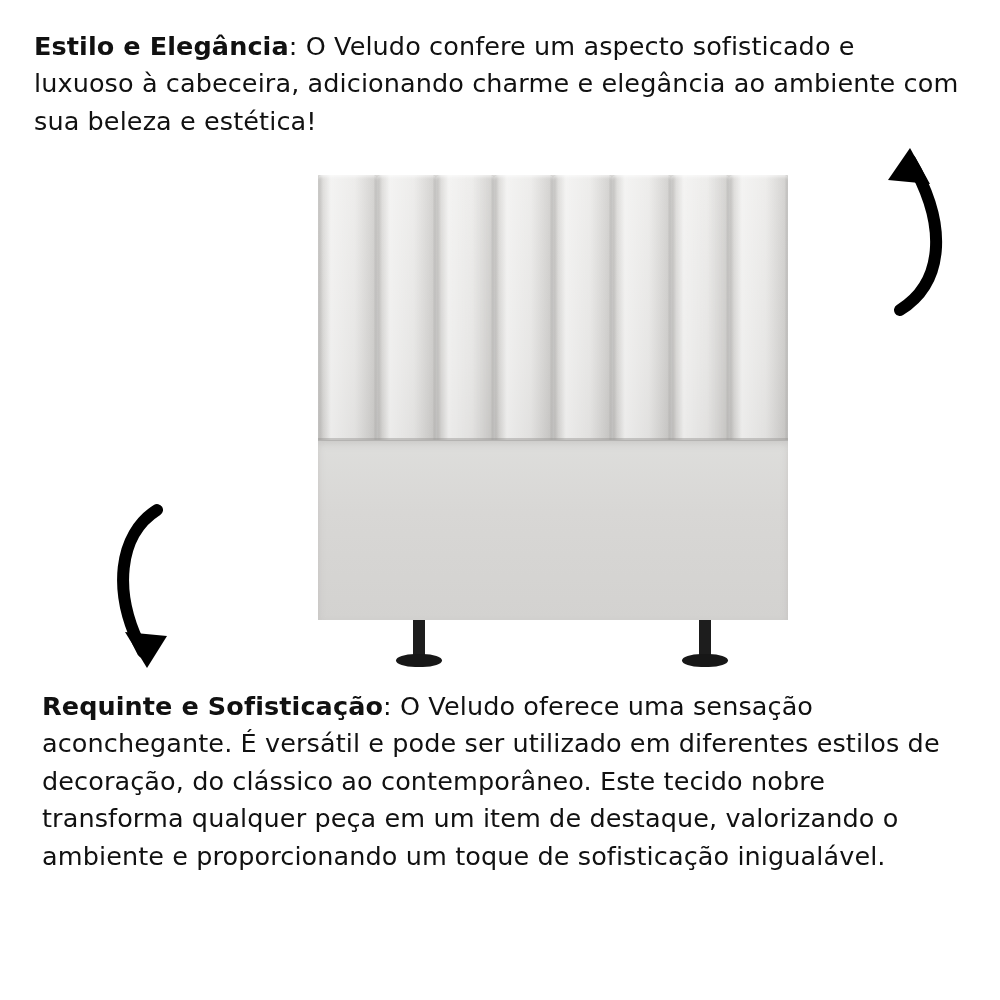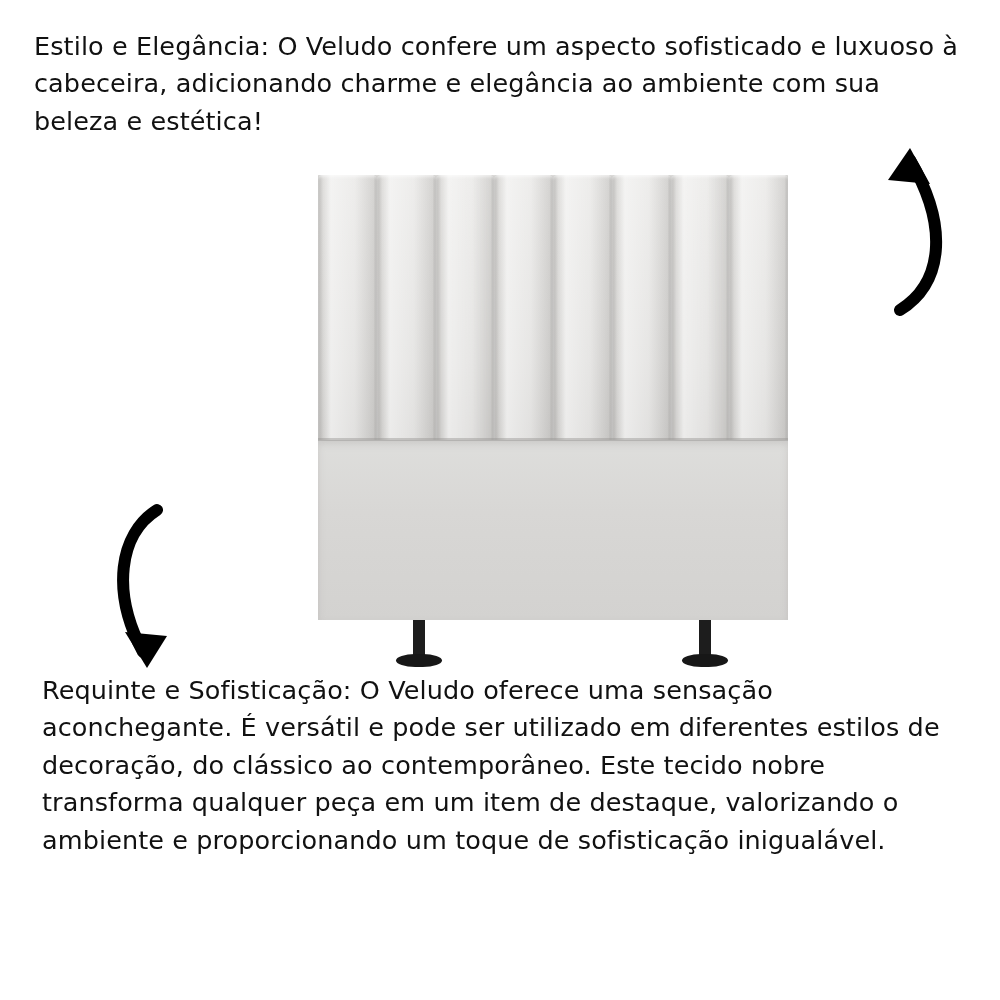--- a/index.html
+++ b/index.html
@@ -23,30 +23,30 @@
 
   
   .block {
     position: absolute;
     font-size: 25.5px;
     line-height: 1.47;
     letter-spacing: 0.1px;
     color: #111111;
   }
   .block .lead {
-    font-weight: normal;
+    font-weight: bold;
   }
   #block-top {
     left: 34px;
     top: 28px;
     width: 925px;
   }
   #block-bottom {
     left: 42px;
-    top: 672px;
+    top: 688px;
     width: 900px;
   }
 
   
   .product {
     position: absolute;
     left: 318px;
     top: 175px;
     width: 470px;
     height: 495px;

